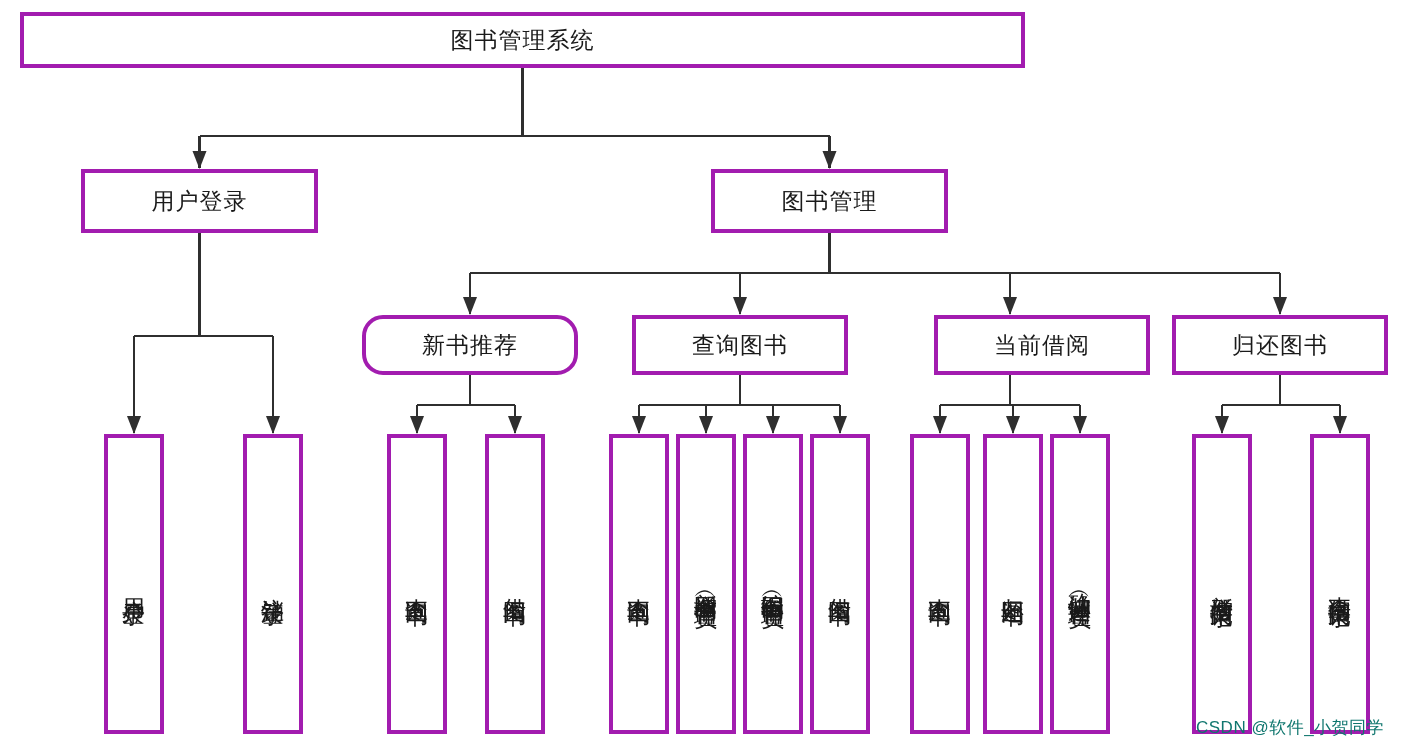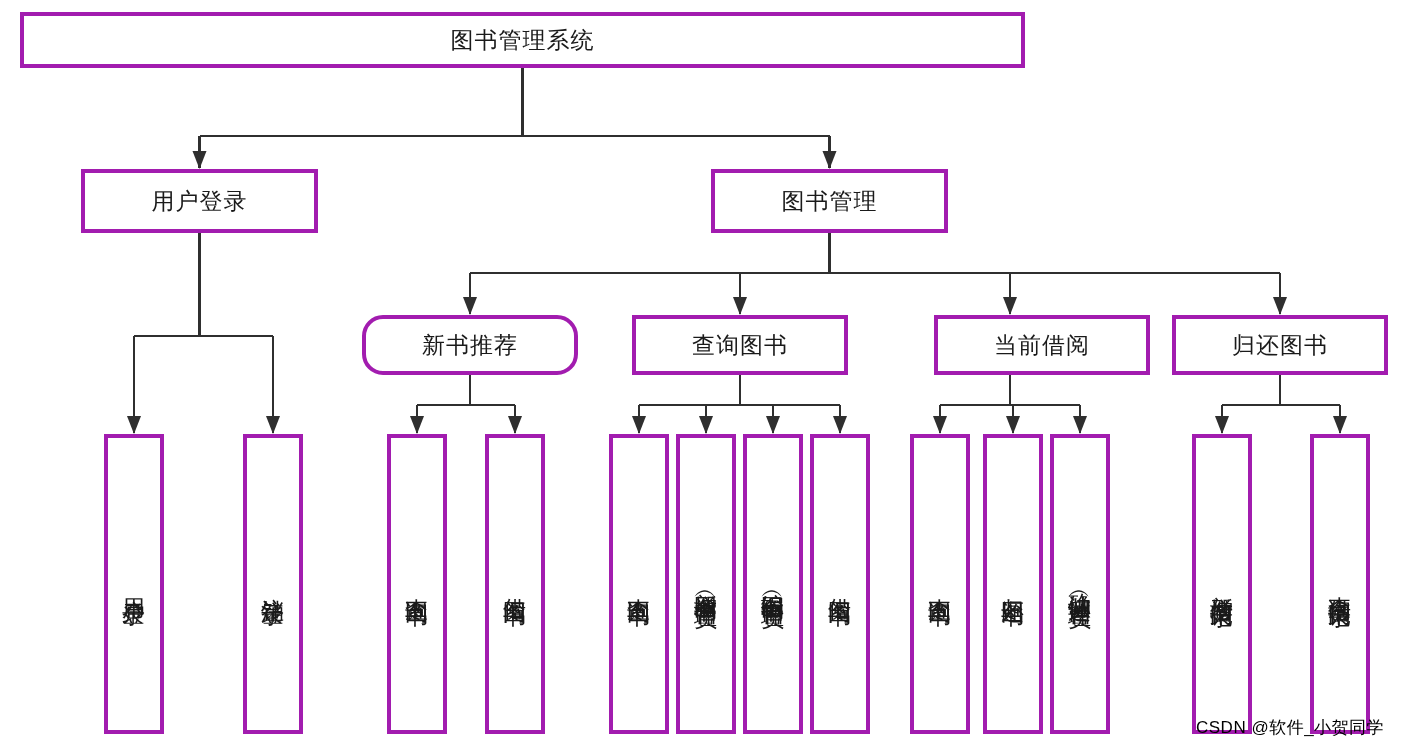--- a/index.html
+++ b/index.html
@@ -47,21 +47,21 @@
     text-orientation: upright;
     line-height: 1.05;
     white-space: nowrap;
   }
   .node.horiz .label {
     white-space: nowrap;
   }
   .watermark {
     position: absolute;
     font-size: 17px;
-    color: #000000;
+    color: #0f766e;
     white-space: nowrap;
     letter-spacing: 0.5px;
     pointer-events: none;
   }
 </style>
 </head>
 <body>
 
 <div id="canvas">
   <svg id="edges" xmlns="http://www.w3.org/2000/svg">

